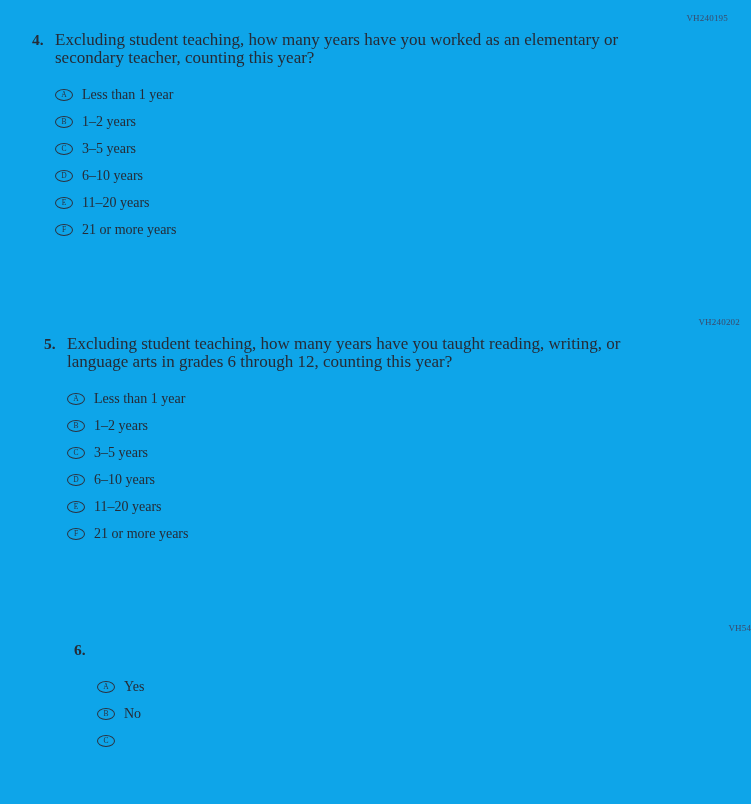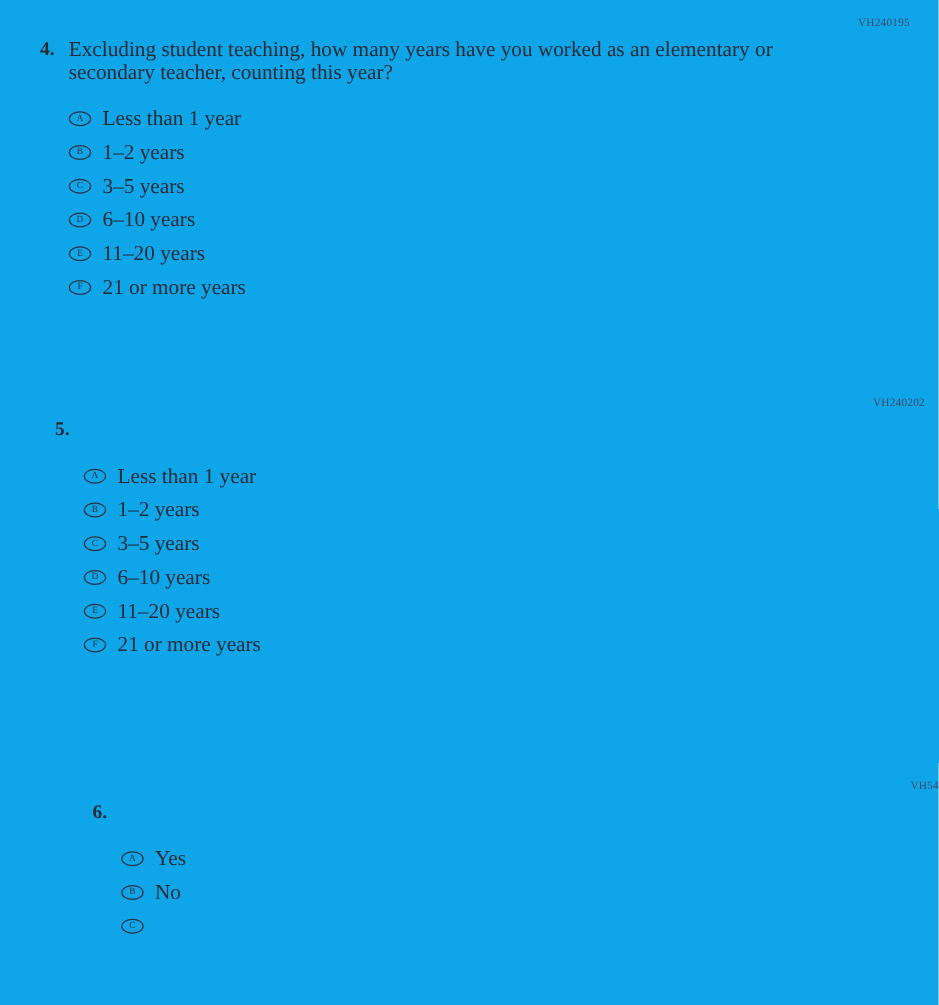--- a/index.html
+++ b/index.html
@@ -75,21 +75,21 @@
     justify-content: center;
     box-sizing: border-box;
   }
   .oval-letter {
     font-size: 7.5px;
     line-height: 7.5px;
     color: #2c3240;
     transform: translateY(-0.5px);
   }
   .opt-label {
-    font-size: 17px;
+    font-size: 14px;
     line-height: 18px;
     white-space: nowrap;
   }
 </style>
 </head>
 <body>
 
 <div class="page">
 
   <section class="question-block qb-1">
@@ -136,20 +136,22 @@
           </span>
         <span class="opt-label">21 or more years</span>
       </li>
     </ul>
   </section>
 
   <section class="question-block qb-2">
     <div class="vh-code">VH240202</div>
     <div class="q-row">
       <span class="q-num">5.</span>
+      <div class="q-text">Excluding student teaching, how many years have you taught reading, writing, or
+language arts in grades 6 through 12, counting this year?</div>
     </div>
     <ul class="options">
       <li class="option-row">
         <span class="oval">
             <span class="oval-letter">A</span>
           </span>
         <span class="opt-label">Less than 1 year</span>
       </li>
       <li class="option-row">
         <span class="oval">

